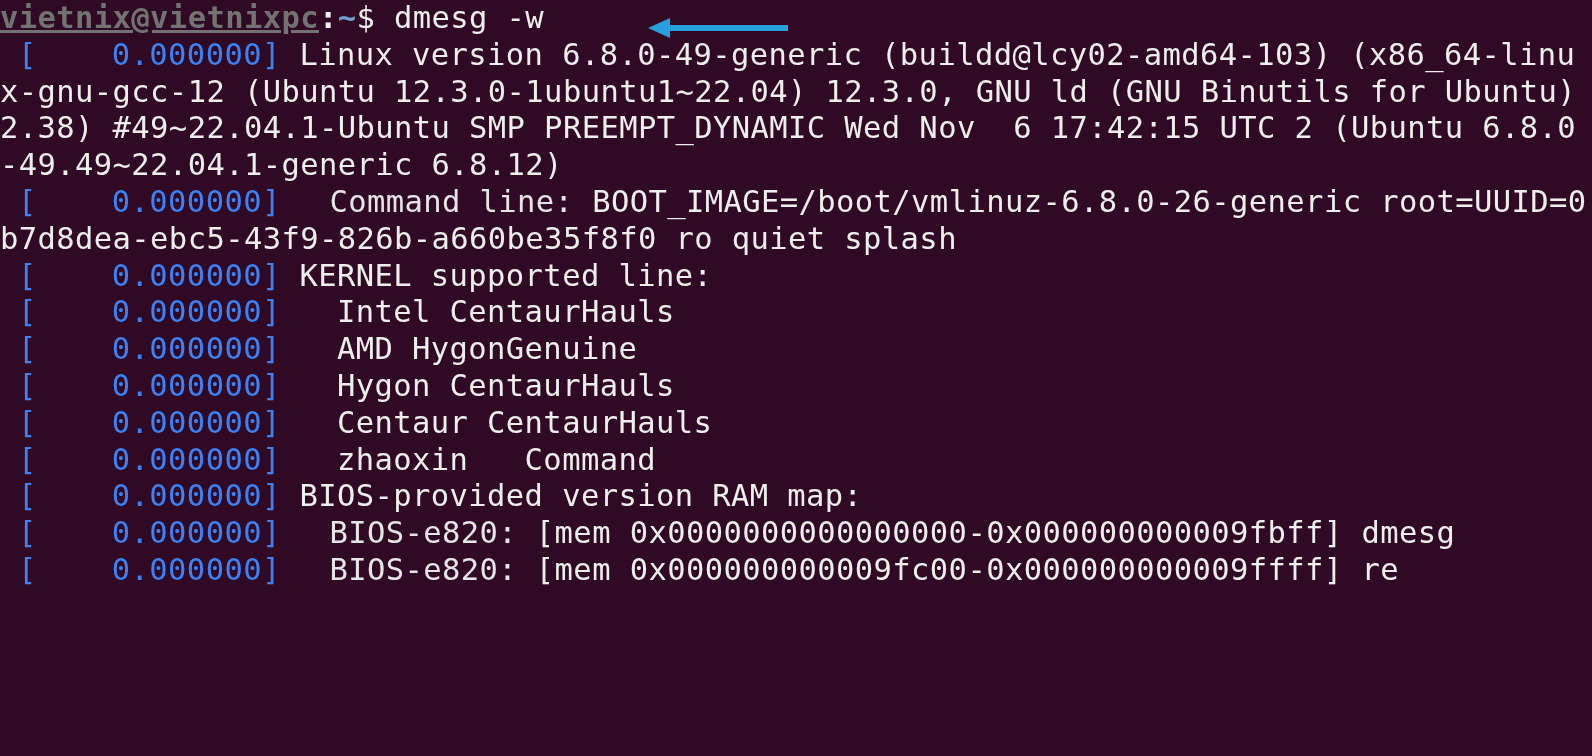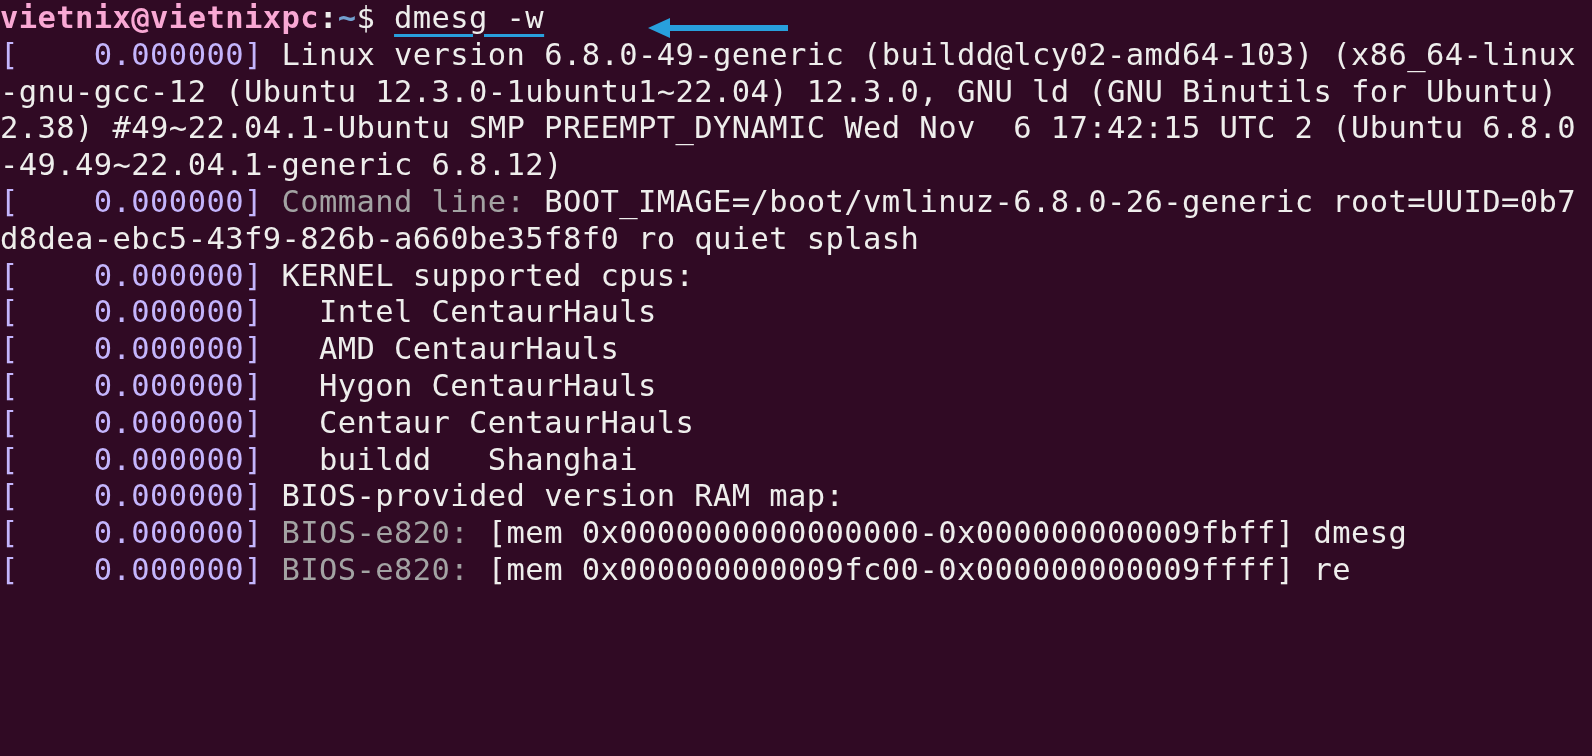--- a/index.html
+++ b/index.html
@@ -13,54 +13,53 @@
     line-height: 36.8px;
     color: #eeeeec;
     overflow: hidden;
   }
   #term {
     white-space: pre-wrap;
     word-break: break-all;
     position: relative;
     letter-spacing: 0.4px;
   }
-  .prompt-user { color: #f9a8d4; font-weight: bold; }
+  .prompt-user { color: #737373; font-weight: bold; text-decoration: underline; }
   .prompt-colon { color: #eeeeec; font-weight: bold; }
   .prompt-path  { color: #729fcf; font-weight: bold; }
   .prompt-white { color: #eeeeec; }
-  .ts   { color: #c4b5fd; }
-  .lbl  { color: #a3a3a3; }
+  .ts   { color: #3b82f6; padding-left: 18px; }
+  .lbl  { color: #e5e5e5; margin-left: 30px; }
   .txt  { color: #eeeeec; }
 
   .arrow {
     position: absolute;
     top: 16px;
     left: 648px;
   }
   .arrow svg { display: block; }
 
   .cmd-underline {
-    text-decoration: underline;
     text-decoration-color: #28a0dd;
     text-decoration-thickness: 3px;
     text-underline-offset: 6px;
     text-align: right;
   }
 </style>
 </head>
 <body>
 
 <div id="term"><div><span class="prompt-user">vietnix@vietnixpc</span><span class="prompt-colon">:</span><span class="prompt-path">~</span><span class="prompt-white">$ </span><span class="prompt-white cmd-underline">dmesg -w</span></div><span><span class="ts">[    0.000000] </span><span class="txt">Linux version 6.8.0-49-generic (buildd@lcy02-amd64-103) (x86_64-linux-gnu-gcc-12 (Ubuntu 12.3.0-1ubuntu1~22.04) 12.3.0, GNU ld (GNU Binutils for Ubuntu) 2.38) #49~22.04.1-Ubuntu SMP PREEMPT_DYNAMIC Wed Nov  6 17:42:15 UTC 2 (Ubuntu 6.8.0-49.49~22.04.1-generic 6.8.12)</span></span>
 <span><span class="ts">[    0.000000] </span><span class="lbl">Command line: </span><span class="txt">BOOT_IMAGE=/boot/vmlinuz-6.8.0-26-generic root=UUID=0b7d8dea-ebc5-43f9-826b-a660be35f8f0 ro quiet splash</span></span>
-<span><span class="ts">[    0.000000] </span><span class="txt">KERNEL supported cpus:</span></span>
+<span><span class="ts">[    0.000000] </span><span class="txt">KERNEL supported line:</span></span>
 <span><span class="ts">[    0.000000] </span><span class="txt">  Intel CentaurHauls</span></span>
-<span><span class="ts">[    0.000000] </span><span class="txt">  AMD CentaurHauls</span></span>
+<span><span class="ts">[    0.000000] </span><span class="txt">  AMD HygonGenuine</span></span>
 <span><span class="ts">[    0.000000] </span><span class="txt">  Hygon CentaurHauls</span></span>
 <span><span class="ts">[    0.000000] </span><span class="txt">  Centaur CentaurHauls</span></span>
-<span><span class="ts">[    0.000000] </span><span class="txt">  buildd   Shanghai</span></span>
+<span><span class="ts">[    0.000000] </span><span class="txt">  zhaoxin   Command</span></span>
 <span><span class="ts">[    0.000000] </span><span class="txt">BIOS-provided version RAM map:</span></span>
 <span><span class="ts">[    0.000000] </span><span class="lbl">BIOS-e820: </span><span class="txt">[mem 0x0000000000000000-0x000000000009fbff] dmesg</span></span>
 <span><span class="ts">[    0.000000] </span><span class="lbl">BIOS-e820: </span><span class="txt">[mem 0x000000000009fc00-0x000000000009ffff] re</span></span></div>
 
 <div class="arrow">
   <svg width="140" height="24" viewBox="0 0 140 24">
     <line x1="140" y1="12" x2="18" y2="12" stroke="#28a0dd" stroke-width="6"></line>
     <polygon points="0,12 22,2 22,22" fill="#28a0dd"></polygon>
   </svg>
 </div>

